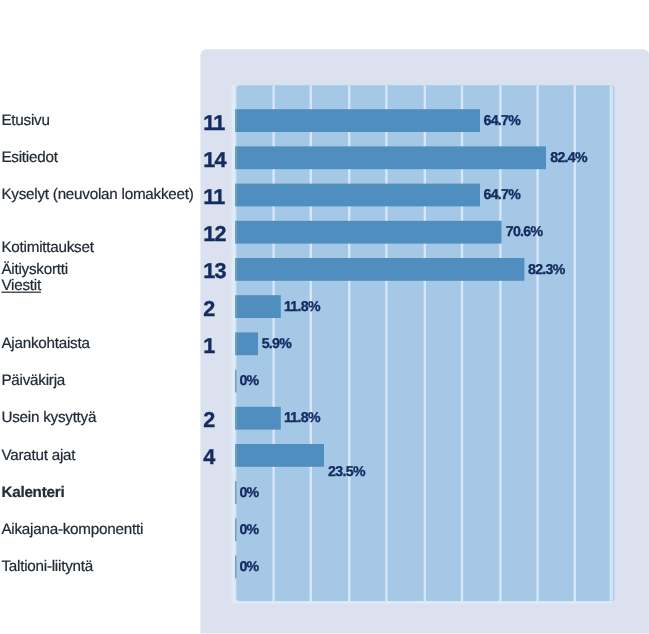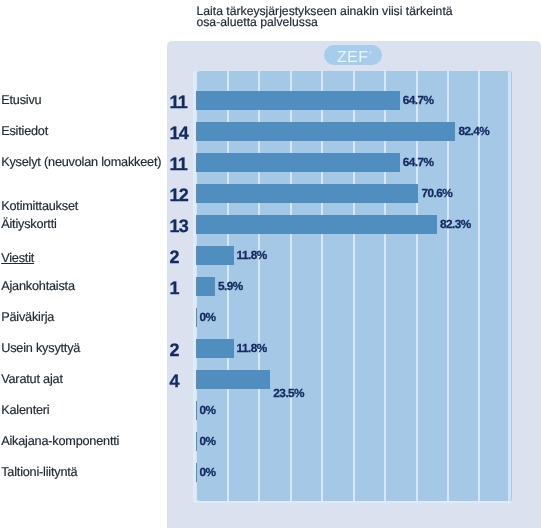--- a/index.html
+++ b/index.html
@@ -17,23 +17,21 @@
   .rowlabel{position:absolute;left:1.2px;font-size:12.7px;color:#222b35;white-space:nowrap;letter-spacing:-0.2px;-webkit-text-stroke:0.18px #222b35;}
   .rowcount{position:absolute;left:169.4px;font-size:18px;font-weight:bold;color:#132b5e;letter-spacing:-0.62px;-webkit-text-stroke:0.3px #132b5e;}
   .bar{position:absolute;height:18.9px;background:#518ec0;}
   .barline{position:absolute;height:18.9px;width:1.4px;background:#628ba6;}
   .pct{position:absolute;font-size:11.8px;font-weight:bold;color:#142b60;white-space:nowrap;letter-spacing:-0.55px;-webkit-text-stroke:0.25px #142b60;}
 </style>
 </head>
 <body>
 
 <div id="root">
-  <div id="title">Laita tärkeysjärjestykseen ainakin viisi tärkeintä osa-aluetta palvelussa</div>
   <div id="panel"></div>
-  <div id="logo"><span>ZEF</span><sup>°</sup></div>
   <div id="leftedge"></div>
   <div id="plot">
       <div class="grid" style="left: 30.43px;"></div>
       <div class="grid" style="left: 61.86px;"></div>
       <div class="grid" style="left: 93.29px;"></div>
       <div class="grid" style="left: 124.72px;"></div>
       <div class="grid" style="left: 156.15px;"></div>
       <div class="grid" style="left: 187.58px;"></div>
       <div class="grid" style="left: 219.01px;"></div>
       <div class="grid" style="left: 250.44px;"></div>
@@ -60,21 +58,21 @@
       <div class="rowlabel" style="top: 199px;">Kotimittaukset</div>
       <div class="rowcount" style="top: 185.4px;">12</div>
       <div class="bar" style="left: 196.5px; top: 184px; width: 221.896px;"></div>
       <div class="barline" style="left: 196px; top: 184px;"></div>
       <div class="pct" style="left: 421.396px; top: 186.3px;">70.6%</div>
       <div class="rowlabel" style="top: 217.2px;">Äitiyskortti</div>
       <div class="rowcount" style="top: 216.4px;">13</div>
       <div class="bar" style="left: 196.5px; top: 215px; width: 240.44px;"></div>
       <div class="barline" style="left: 196px; top: 215px;"></div>
       <div class="pct" style="left: 439.94px; top: 217.3px;">82.3%</div>
-      <div class="rowlabel" style="top: 251px; text-decoration: underline;">Viestit</div>
+      <div class="rowlabel" style="top: 231px; text-decoration: underline;">Viestit</div>
       <div class="rowcount" style="top: 247.4px;">2</div>
       <div class="bar" style="left: 196.5px; top: 246px; width: 37.0874px;"></div>
       <div class="barline" style="left: 196px; top: 246px;"></div>
       <div class="pct" style="left: 236.587px; top: 248.3px;">11.8%</div>
       <div class="rowlabel" style="top: 279.2px;">Ajankohtaista</div>
       <div class="rowcount" style="top: 278.4px;">1</div>
       <div class="bar" style="left: 196.5px; top: 277px; width: 18.5437px;"></div>
       <div class="barline" style="left: 196px; top: 277px;"></div>
       <div class="pct" style="left: 218.044px; top: 279.3px;">5.9%</div>
       <div class="rowlabel" style="top: 310.2px;">Päiväkirja</div>
@@ -83,21 +81,21 @@
       <div class="rowlabel" style="top: 341.2px;">Usein kysyttyä</div>
       <div class="rowcount" style="top: 340.4px;">2</div>
       <div class="bar" style="left: 196.5px; top: 339px; width: 37.0874px;"></div>
       <div class="barline" style="left: 196px; top: 339px;"></div>
       <div class="pct" style="left: 236.587px; top: 341.3px;">11.8%</div>
       <div class="rowlabel" style="top: 372.2px;">Varatut ajat</div>
       <div class="rowcount" style="top: 371.4px;">4</div>
       <div class="bar" style="left: 196.5px; top: 370px; width: 73.8605px;"></div>
       <div class="barline" style="left: 196px; top: 370px;"></div>
       <div class="pct" style="left: 273.361px; top: 386px;">23.5%</div>
-      <div class="rowlabel" style="top: 403.2px;">Kalenteri</div>
+      <div class="rowlabel" style="top: 403.2px; font-weight: bold;">Kalenteri</div>
       <div class="barline" style="left: 196px; top: 401px;"></div>
       <div class="pct" style="left: 199.5px; top: 403.3px;">0%</div>
       <div class="rowlabel" style="top: 434.2px;">Aikajana-komponentti</div>
       <div class="barline" style="left: 196px; top: 432px;"></div>
       <div class="pct" style="left: 199.5px; top: 434.3px;">0%</div>
       <div class="rowlabel" style="top: 465.2px; text-align: center;">Taltioni-liityntä</div>
       <div class="barline" style="left: 196px; top: 463px;"></div>
       <div class="pct" style="left: 199.5px; top: 465.3px;">0%</div>
     </div>
 </div>

